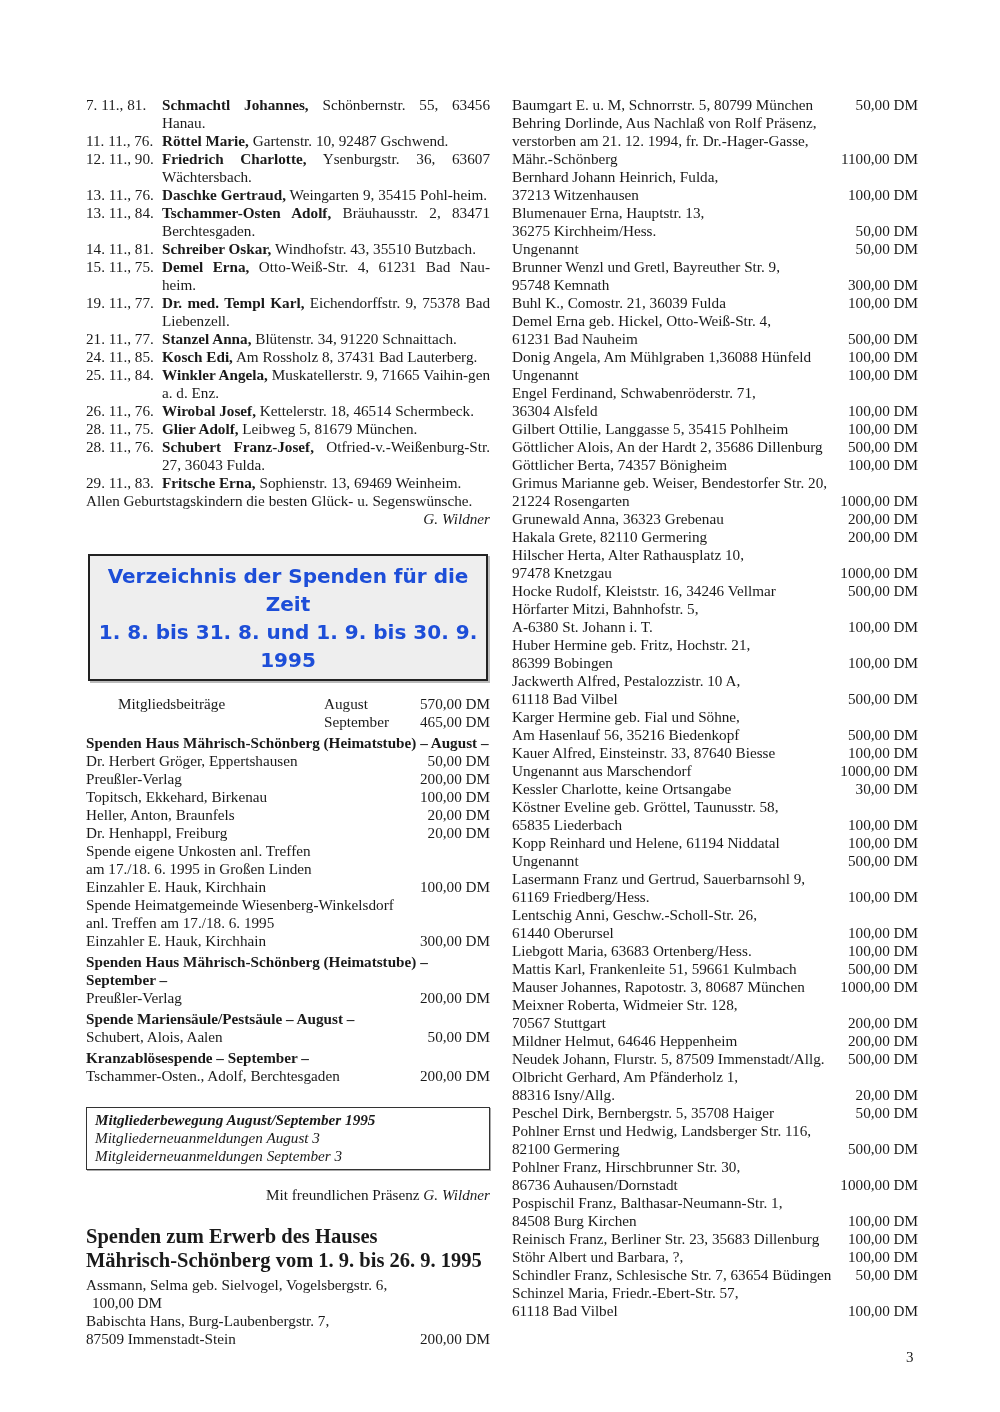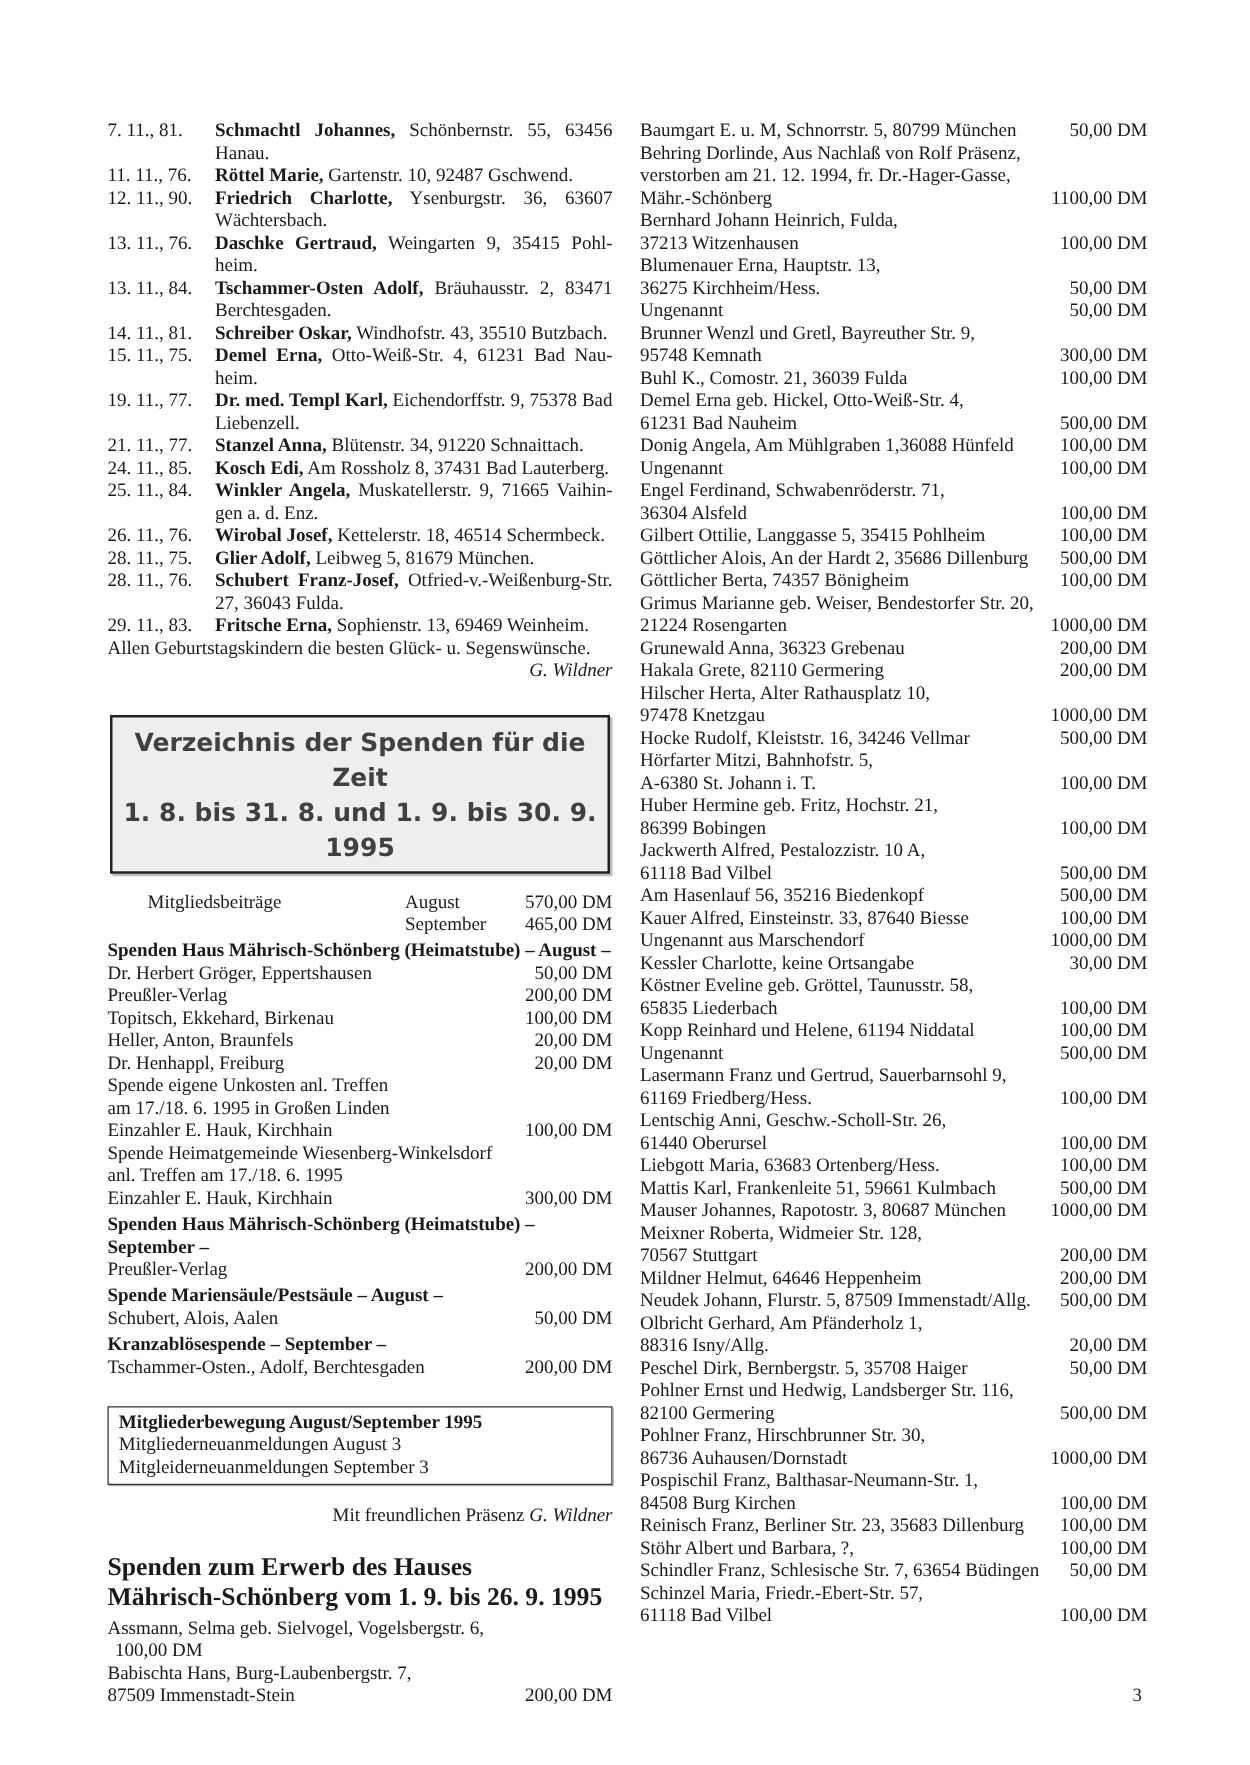--- a/index.html
+++ b/index.html
@@ -6,49 +6,50 @@
   body {
     width: 1000px; height: 1412px; position: relative; overflow: hidden;
     font-family: "Liberation Serif", "DejaVu Serif", serif;
     color: #1a1a1a; font-size: 15.2px; line-height: 18px;
   }
   .col { position: absolute; top: 96px; }
   .col-left { left: 86px; width: 404px; }
   .col-right { left: 512px; width: 406px; }
 
   
-  .bday { display: flex; gap: 10px; }
+  .bday { display: flex; }
   .bday .date { width: 76px; flex: none; white-space: nowrap; }
   .bday .txt { flex: 1; text-align: justify; }
   .bday .txt b { font-weight: bold; }
   .closing { margin-top: 0; }
   .sig { text-align: right; font-style: italic; }
 
   
   .title-box {
     margin-top: 26px; margin-left: 2px; width: 396px;
     border: 2px solid #222; background: #eeeeee;
     box-shadow: 2px 2px 0 #bbb;
     padding: 6px 0 5px 0; text-align: center;
     font-family: "DejaVu Sans", sans-serif; font-weight: bold;
-    font-size: 20px; line-height: 28px; color: #404040;
+    font-size: 20px; line-height: 28px; color: #1d4ed8;
   }
 
   .row { display: flex; justify-content: space-between; }
   .row .amt { white-space: nowrap; text-align: right; padding-left: 6px; }
   .row .lbl { flex: 1; }
   .fee-row { display: flex; margin-left: 32px; }
   .fee-row .name { flex: 1; }
   .fee-row .month { width: 92px; }
   .fee-row .amt { width: 74px; text-align: right; white-space: nowrap; }
   .section-head { font-weight: bold; margin-top: 3px; }
 
   .members-box {
     margin-top: 22px; border: 1px solid #333; box-shadow: 1px 1px 0 #aaa;
     padding: 3px 8px 4px 8px;
+    font-style: italic;
   }
   .members-box .mh { font-weight: bold; }
   .greeting { text-align: right; margin-top: 16px; }
   .greeting i { font-style: italic; }
 
   .h2 {
     margin-top: 20px; font-weight: bold;
     font-size: 20.5px; line-height: 24px;
   }
   .h2 + .list { margin-top: 4px; }
@@ -361,20 +362,23 @@
         <span class="amt">100,00 DM</span>
       </div>
       <div class="row">
         <span class="lbl">Jackwerth Alfred, Pestalozzistr. 10 A,</span>
       </div>
       <div class="row">
         <span class="lbl">61118 Bad Vilbel</span>
         <span class="amt">500,00 DM</span>
       </div>
       <div class="row">
+        <span class="lbl">Karger Hermine geb. Fial und Söhne,</span>
+      </div>
+      <div class="row">
         <span class="lbl">Am Hasenlauf 56, 35216 Biedenkopf</span>
         <span class="amt">500,00 DM</span>
       </div>
       <div class="row">
         <span class="lbl">Kauer Alfred, Einsteinstr. 33, 87640 Biesse</span>
         <span class="amt">100,00 DM</span>
       </div>
       <div class="row">
         <span class="lbl">Ungenannt aus Marschendorf</span>
         <span class="amt">1000,00 DM</span>

